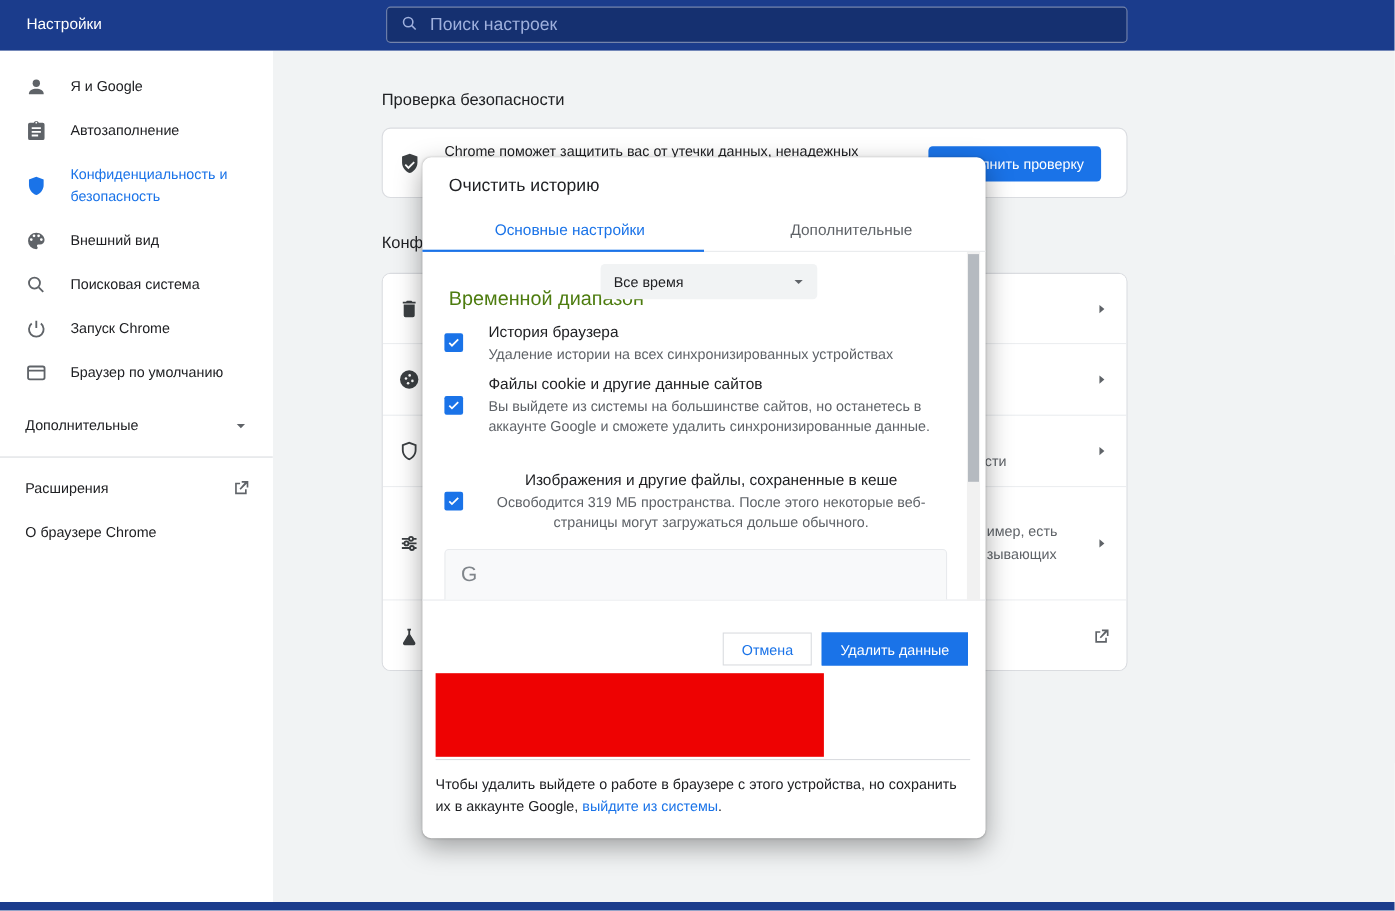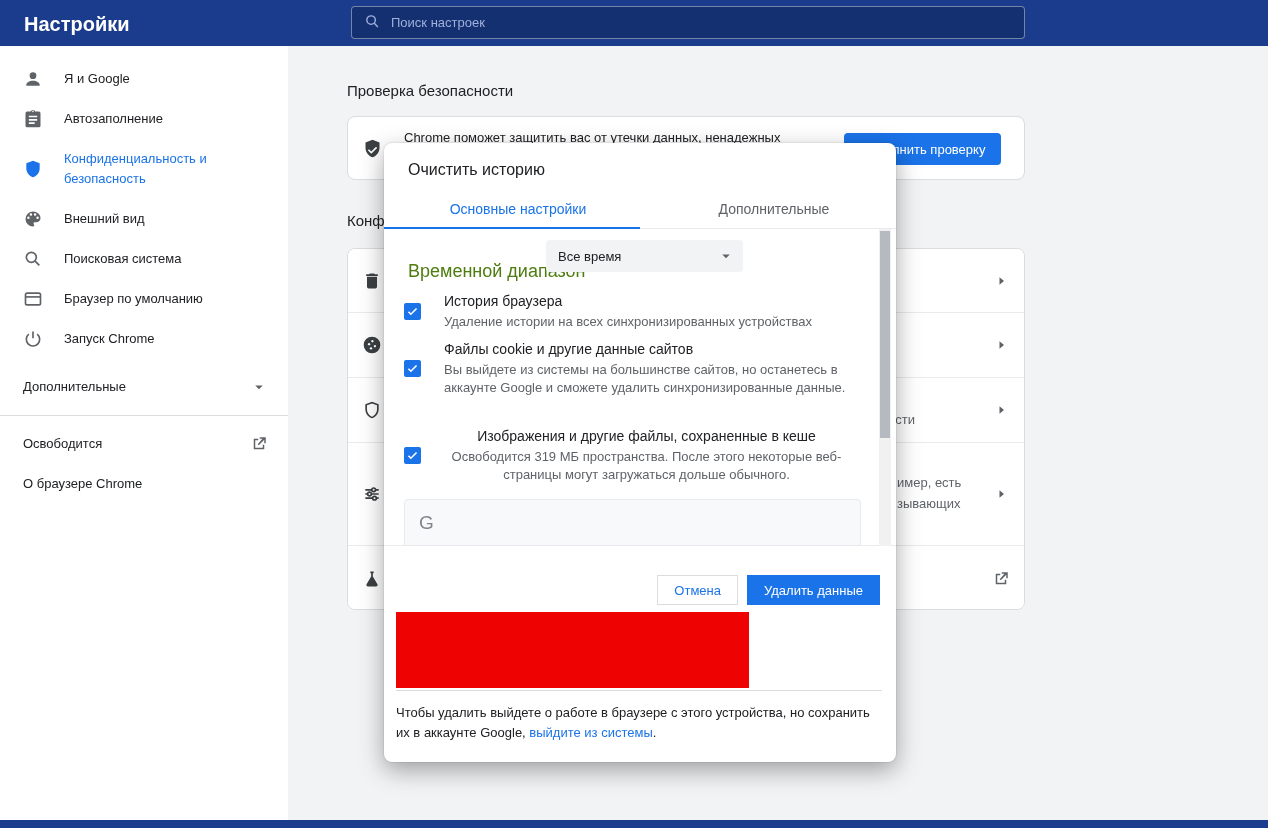--- a/index.html
+++ b/index.html
@@ -2,29 +2,29 @@
 <html><head>
 <meta charset="utf-8">
 <style>
   *{margin:0;padding:0;box-sizing:border-box;}
   html,body{background:#e8eaed;}
   body{font-family:"Liberation Sans","DejaVu Sans",sans-serif;}
   .page{position:relative;width:1268px;height:828px;background:#fff;overflow:hidden;font-size:13px;color:#202124;}
 
   
   .topbar{position:absolute;left:0;top:0;width:1268px;height:46px;background:#1b3c8c;z-index:5;}
-  .topbar-title{position:absolute;left:24px;top:13px;color:#fff;font-size:20px;font-weight:bold;}
+  .topbar-title{position:absolute;left:24px;top:13px;color:#fff;font-size:14px;}
   .search-box{position:absolute;left:351px;top:6px;width:674px;height:33px;background:rgba(0,0,0,0.20);border:1px solid rgba(255,255,255,0.40);border-radius:4px;display:flex;align-items:center;padding:0 12px;gap:10px;}
   .search-box svg{width:17px;height:17px;flex:0 0 auto;}
-  .search-input{flex:1;background:transparent;border:none;outline:none;color:#f9a8d4;font-size:13px;font-family:inherit;}
+  .search-input{flex:1;background:transparent;border:none;outline:none;color:#f9a8d4;font-size:16px;font-family:inherit;}
   .search-input::placeholder{color:#9fb0dd;}
   .bottom-bar{position:absolute;left:0;top:820px;width:1268px;height:8px;background:#1b3c8c;z-index:5;}
 
   
-  .sidebar{position:absolute;left:0;top:46px;width:288px;height:774px;background:#fff;padding-top:13px;z-index:1;}
+  .sidebar{position:absolute;left:0;top:46px;width:248px;height:774px;background:#fff;padding-top:13px;z-index:1;}
   .side-item{height:40px;display:flex;align-items:center;padding:0 20px 0 23px;gap:21px;font-size:13px;color:#202124;cursor:pointer;}
   .side-item .ic{width:20px;height:20px;flex:0 0 auto;display:flex;}
   .side-item .ic svg{width:20px;height:20px;}
   .side-item.tall{height:60px;}
   .side-item .label{line-height:20px;}
   .side-item.tall .label{width:152px;}
   .side-item.active{color:#1a73e8;font-weight:500;}
   .side-caret{margin-left:auto;width:18px;height:18px;display:flex;}
   .side-caret svg{width:18px;height:18px;}
   .side-divider{border-top:1px solid #dadce0;margin:8px 0;}
@@ -151,47 +151,47 @@
         <svg viewBox="0 0 24 24" fill="none" stroke="#5f6368" stroke-width="2">
             <circle cx="10" cy="10" r="6"></circle>
             <path d="m14.6 14.6 5 5"></path>
           </svg>
       </span>
       <span class="label">Поисковая система</span>
     </div>
     <div class="side-item">
       <span class="ic">
         <svg viewBox="0 0 24 24" fill="none" stroke="#5f6368" stroke-width="2">
+            <path d="M12 3v8"></path>
+            <path d="M7 6.2a8 8 0 1 0 10 0"></path>
+          </svg>
+      </span>
+      <span class="label">Запуск Chrome</span>
+    </div>
+    <div class="side-item">
+      <span class="ic">
+        <svg viewBox="0 0 24 24" fill="none" stroke="#5f6368" stroke-width="2">
             <rect x="3" y="5" width="18" height="14" rx="2"></rect>
             <path d="M3 9.5h18"></path>
           </svg>
       </span>
       <span class="label">Браузер по умолчанию</span>
     </div>
-    <div class="side-item">
-      <span class="ic">
-        <svg viewBox="0 0 24 24" fill="none" stroke="#5f6368" stroke-width="2">
-            <path d="M12 3v8"></path>
-            <path d="M7 6.2a8 8 0 1 0 10 0"></path>
-          </svg>
-      </span>
-      <span class="label">Запуск Chrome</span>
-    </div>
     <div class="side-gap"></div>
     <div class="side-item">
       <span class="label">Дополнительные</span>
       <span class="side-caret">
         <svg viewBox="0 0 24 24" fill="#5f6368">
             <path d="M7 10l5 5 5-5z"></path>
           </svg>
       </span>
     </div>
     <div class="side-divider"></div>
     <div class="side-item">
-      <span class="label">Освободится</span>
+      <span class="label">Расширения</span>
       <span class="side-caret">
         <svg viewBox="0 0 24 24" fill="#5f6368">
             <path d="M5 5h6v2H7v10h10v-4h2v6H5V5z"></path>
             <path d="M13 3h8v8h-2V6.4l-7.3 7.3-1.4-1.4L16.6 5H13V3z"></path>
           </svg>
       </span>
     </div>
     <div class="side-item">
       <span class="label">О браузере Chrome</span>
     </div>

